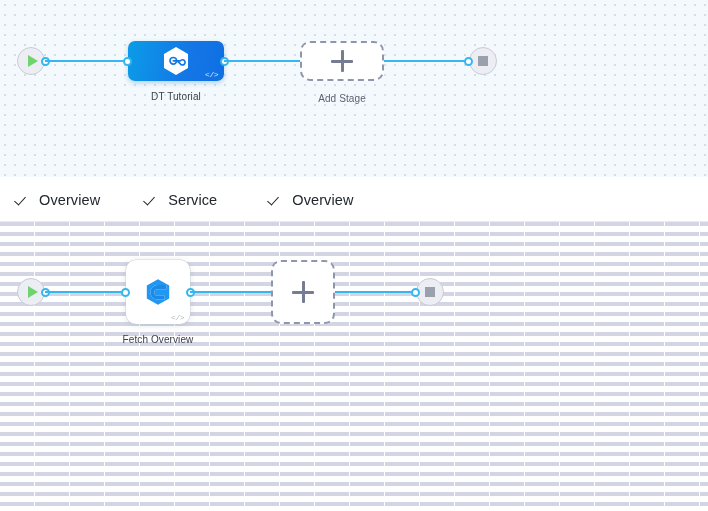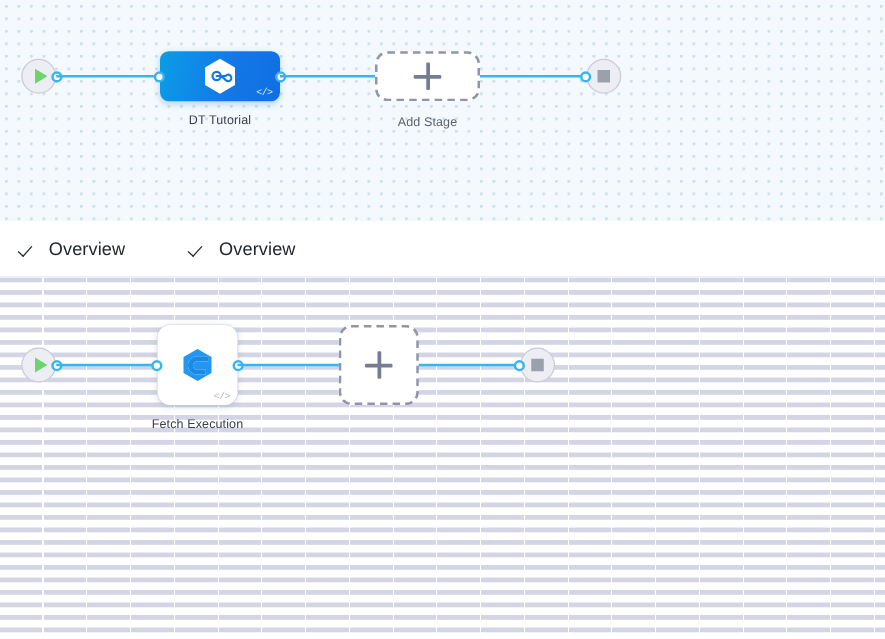--- a/index.html
+++ b/index.html
@@ -292,20 +292,25 @@
 
 </div>
 
 <div class="tab-bar">
   <div class="tab-bar-inner">
     <div class="tab" style="margin-left:16px;">
       <span class="chk"></span>
       <span class="tab-label">Overview</span>
 
     </div>
+    <div class="tab" style="margin-left:45px;">
+      <span class="chk"></span>
+      <span class="tab-label">Service</span>
+
+    </div>
     <div class="tab" style="margin-left:52px;">
       <span class="chk"></span>
       <span class="tab-label">Overview</span>
 
     </div>
   </div>
 </div>
 
 <div class="step-canvas">
 
@@ -323,21 +328,21 @@
       <svg class="logo" viewBox="0 0 28 28">
         <path d="M14 1.2 L25.2 7.6 L25.2 20.4 L14 26.8 L2.8 20.4 L2.8 7.6 Z" fill="#2196f3"></path>
         <path d="M22.5 11.2 L13.6 11.2 a3.3 3.3 0 0 0 0 6.6 L20.6 17.8 L20.6 21.6 L13.6 21.6 a7.3 7.3 0 0 1 0 -14.6 L22.5 7 Z" fill="#ffffff"></path>
         <path d="M13.6 7 L22.5 7 L22.5 11.2 L13.6 11.2 a3.3 3.3 0 0 0 0 6.6 L20.6 17.8 L20.6 21.6 L13.6 21.6 a7.3 7.3 0 0 1 0 -14.6 Z" fill="#1b8ae5"></path>
       </svg>
       <span class="codeglyph dark">&lt;/&gt;</span>
     </div>
     <div class="port" style="left:-5px; top:27.5px;"></div>
     <div class="port" style="left:60px; top:27.5px;"></div>
   </div>
-  <div class="caption" style="left:96px; top:112px; width:124px;">Fetch Execution</div>
+  <div class="caption" style="left:96px; top:112px; width:124px;">Fetch Overview</div>
 
   <div class="wire" style="left:190px; top:69px; width:82px;"></div>
 
   <div class="pnode" style="left:271px; top:338px; top:38px;">
     <div class="add-box" style="width:64px; height:64px;">
       <div class="plus"></div>
     </div>
   </div>
 
   <div class="wire" style="left:335px; top:69px; width:83px;"></div>

